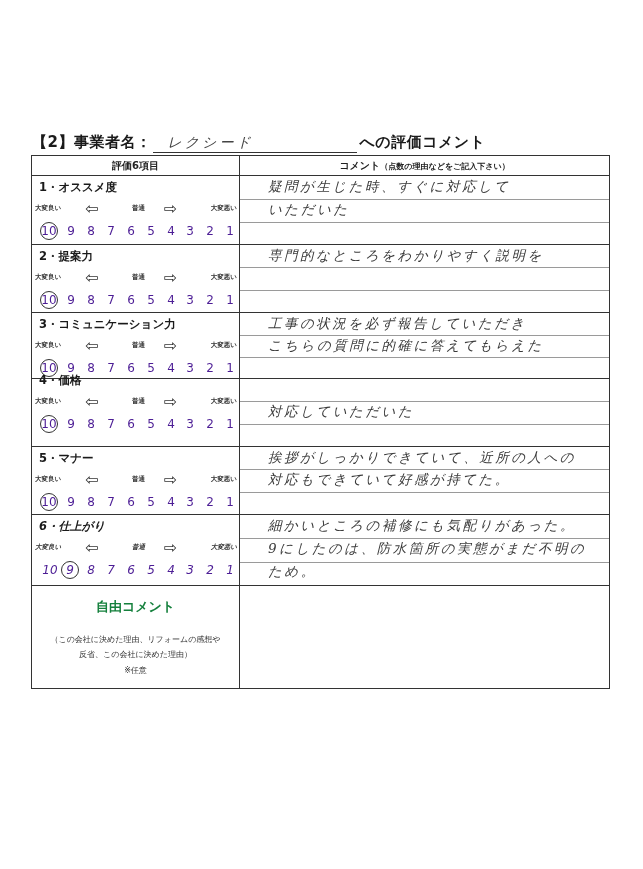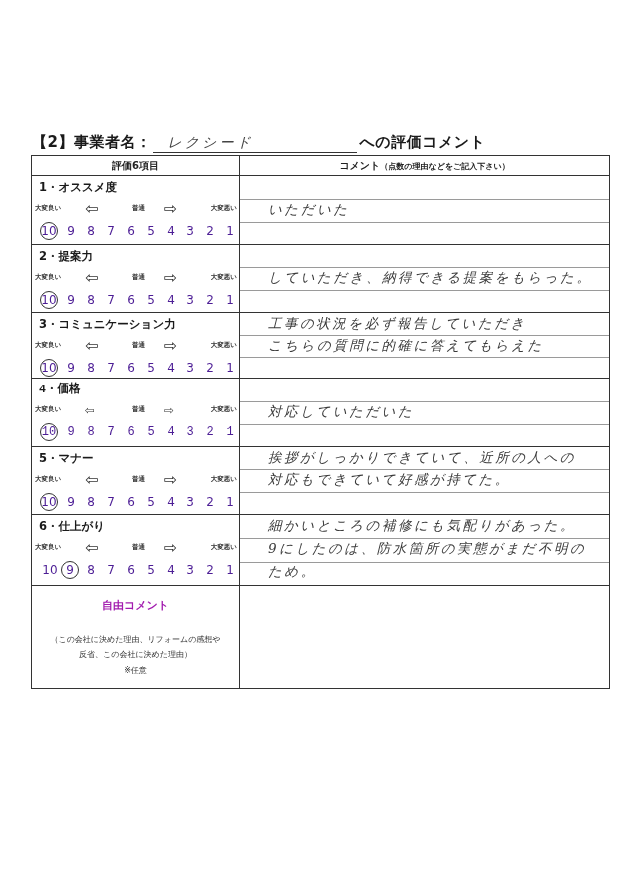--- a/index.html
+++ b/index.html
@@ -45,21 +45,21 @@
   .crit .nums span.circled {
     border: 1.2px solid #333; border-radius: 50%; width: 18px; height: 18px; box-sizing: border-box; line-height: 16px;
   }
   .comment-cell { position: absolute; left: 208px; right: 0; }
   .comment-cell .rule { position: absolute; left: 0; right: 0; border-top: 1px solid #9a9a9a; }
   .comment-cell .hw {
     position: absolute; left: 28px; font-family: "DejaVu Serif", serif; font-style: italic;
     font-size: 13.5px; color: #3a3a3a; letter-spacing: 2.5px; white-space: nowrap;
   }
   .free-label { position: absolute; left: 0; width: 207px; text-align: center; }
-  .free-label .big { position: absolute; left: 0; right: 0; top: 12px; font-size: 11px; font-weight: bold; color: #a21caf; }
+  .free-label .big { position: absolute; left: 0; right: 0; top: 12px; font-size: 13px; font-weight: bold; color: #15803d; }
   .free-label .small { position: absolute; left: 0; right: 0; font-size: 8px; color: #333; }
 </style>
 </head>
 <body>
 
 <div class="title-line">
   <span>【2】事業者名：</span><span class="company">レクシード</span><span>への評価コメント</span>
 </div>
 
 <div class="form-table">
@@ -90,20 +90,21 @@
           <span class="" style="left:109px;">5</span>
           <span class="" style="left:129px;">4</span>
           <span class="" style="left:148px;">3</span>
           <span class="" style="left:168px;">2</span>
           <span class="" style="left:188px;">1</span>
         </div>
       </div>
       <div class="comment-cell" style="top:20px;height:69px;">
       <div class="rule" style="top:23px;"></div>
       <div class="rule" style="top:46px;"></div>
+        <div class="hw" style="top:2px;">疑問が生じた時、すぐに対応して</div>
         <div class="hw" style="top:25px;">いただいた</div>
       </div>
       <div class="hrow" style="top:88px;"></div>
       <div class="crit" style="top:88px;height:68px;">
       <div class="name">2・提案力</div>
       <div class="scale">
         <span class="good">大変良い</span>
         <span class="arrow-l">⇦</span>
         <span class="mid">普通</span>
         <span class="arrow-r">⇨</span>
@@ -118,21 +119,21 @@
           <span class="" style="left:109px;">5</span>
           <span class="" style="left:129px;">4</span>
           <span class="" style="left:148px;">3</span>
           <span class="" style="left:168px;">2</span>
           <span class="" style="left:188px;">1</span>
         </div>
       </div>
       <div class="comment-cell" style="top:89px;height:68px;">
       <div class="rule" style="top:22px;"></div>
       <div class="rule" style="top:45px;"></div>
-        <div class="hw" style="top:24px;">していただき、納得できる提案をもらった。</div>
+        <div class="hw" style="top:2px;">専門的なところをわかりやすく説明を</div>
       </div>
       <div class="hrow" style="top:156px;"></div>
       <div class="crit" style="top:156px;height:66px;">
       <div class="name">3・コミュニケーション力</div>
       <div class="scale">
         <span class="good">大変良い</span>
         <span class="arrow-l">⇦</span>
         <span class="mid">普通</span>
         <span class="arrow-r">⇨</span>
         <span class="bad">大変悪い</span>
@@ -150,21 +151,21 @@
           <span class="" style="left:188px;">1</span>
         </div>
       </div>
       <div class="comment-cell" style="top:157px;height:66px;">
       <div class="rule" style="top:22px;"></div>
       <div class="rule" style="top:44px;"></div>
         <div class="hw" style="top:2px;">工事の状況を必ず報告していただき</div>
         <div class="hw" style="top:24px;">こちらの質問に的確に答えてもらえた</div>
       </div>
       <div class="hrow" style="top:222px;"></div>
-      <div class="crit" style="top:220px;height:68px;font-family:Liberation Mono, monospace;">
+      <div class="crit" style="top:212px;height:68px;">
       <div class="name">4・価格</div>
       <div class="scale">
         <span class="good">大変良い</span>
         <span class="arrow-l">⇦</span>
         <span class="mid">普通</span>
         <span class="arrow-r">⇨</span>
         <span class="bad">大変悪い</span>
       </div>
       <div class="nums">
           <span class="circled" style="left:8px;">10</span>
@@ -207,21 +208,21 @@
           <span class="" style="left:188px;">1</span>
         </div>
       </div>
       <div class="comment-cell" style="top:291px;height:68px;">
       <div class="rule" style="top:22px;"></div>
       <div class="rule" style="top:45px;"></div>
         <div class="hw" style="top:2px;">挨拶がしっかりできていて、近所の人への</div>
         <div class="hw" style="top:24px;">対応もできていて好感が持てた。</div>
       </div>
       <div class="hrow" style="top:358px;"></div>
-      <div class="crit" style="top:358px;height:71px;">
+      <div class="crit" style="top:358px;height:71px;font-style:italic;">
       <div class="name">6・仕上がり</div>
       <div class="scale">
         <span class="good">大変良い</span>
         <span class="arrow-l">⇦</span>
         <span class="mid">普通</span>
         <span class="arrow-r">⇨</span>
         <span class="bad">大変悪い</span>
       </div>
       <div class="nums">
           <span class="" style="left:8px;">10</span>

